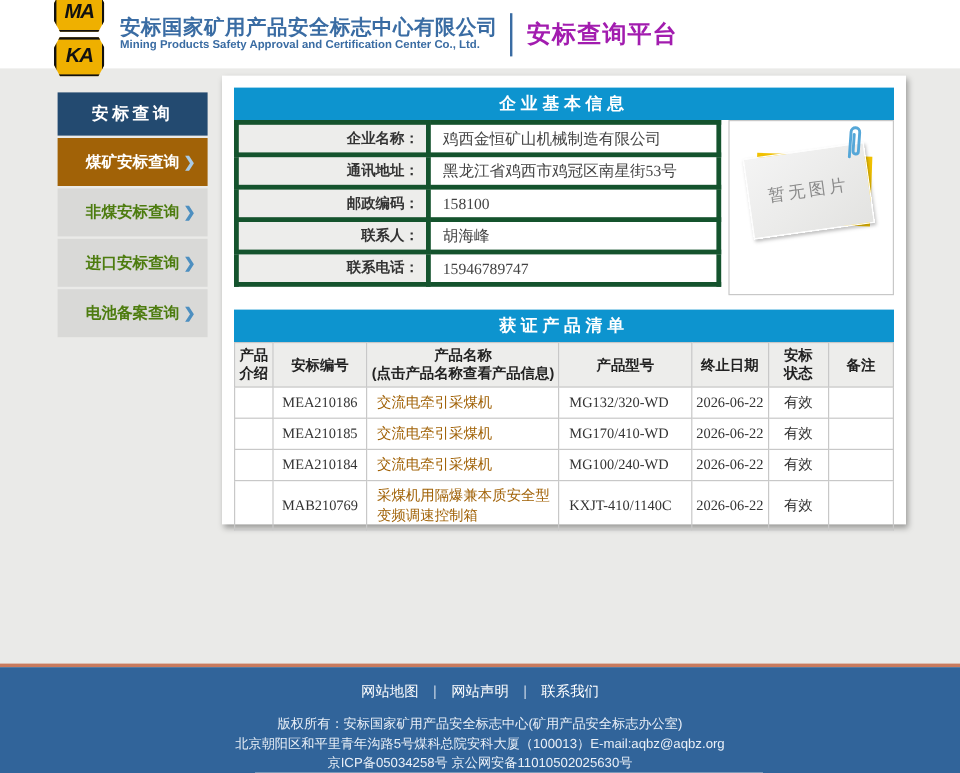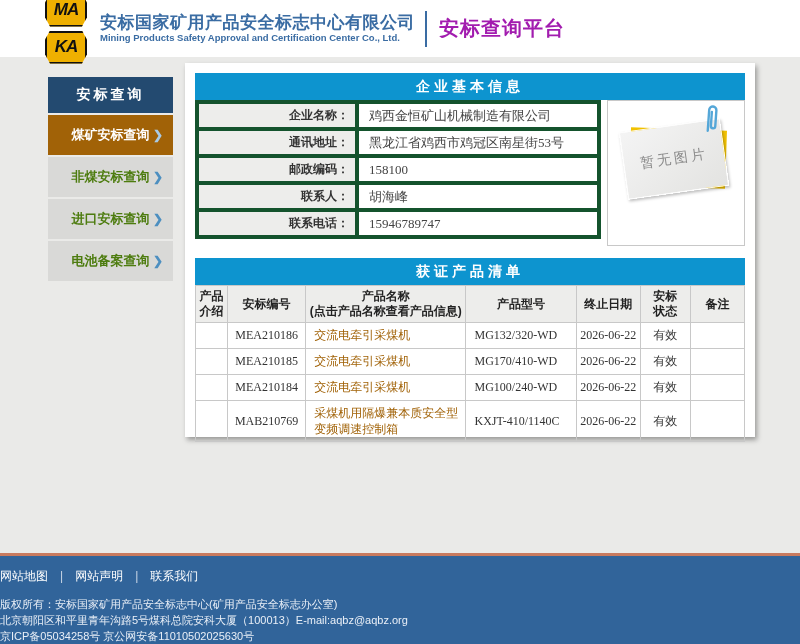--- a/index.html
+++ b/index.html
@@ -117,21 +117,21 @@
     padding: 4px 3px;
   }
   .product-table td.name-cell { text-align: left; padding-left: 8px; }
   .product-table td.model-cell { text-align: left; padding-left: 8px; }
   .name-link { color: #a16207; text-decoration: none; cursor: pointer; line-height: 1.35; }
 
   
   .footer-line { position: absolute; top: 553px; left: 0; width: 800px; height: 3px; background: #c87a5e; }
   .footer {
     position: absolute; top: 556px; left: 0; width: 800px; height: 88px;
-    background: #31649a; color: #fff; text-align: left;
+    background: #31649a; color: #fff; text-align: center;
   }
   .footer-links { padding-top: 12px; font-size: 12px; }
   .footer-links a { color: #fff; text-decoration: none; cursor: pointer; }
   .footer-links .sep { margin: 0 12px; color: #c9d6e6; }
   .footer-links .sep::after { content: "|"; }
   .footer-copy { margin-top: 11px; font-size: 11px; line-height: 16px; color: #e9eff7; }
 </style>
 </head>
 <body>
 

